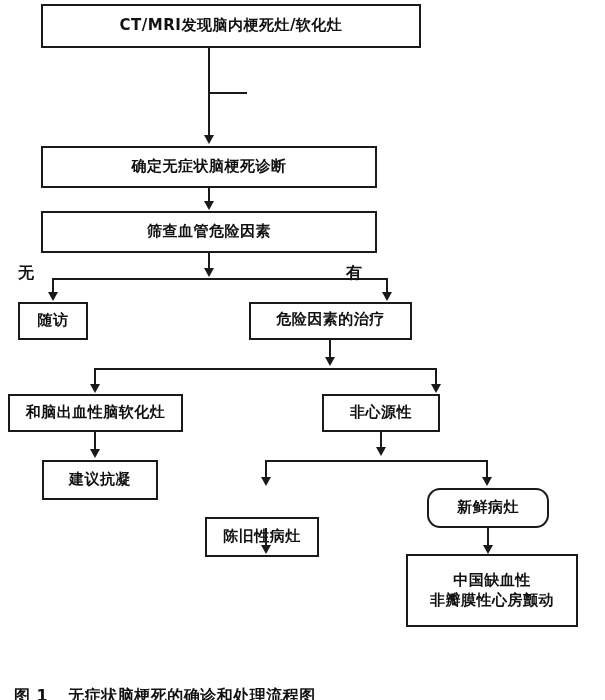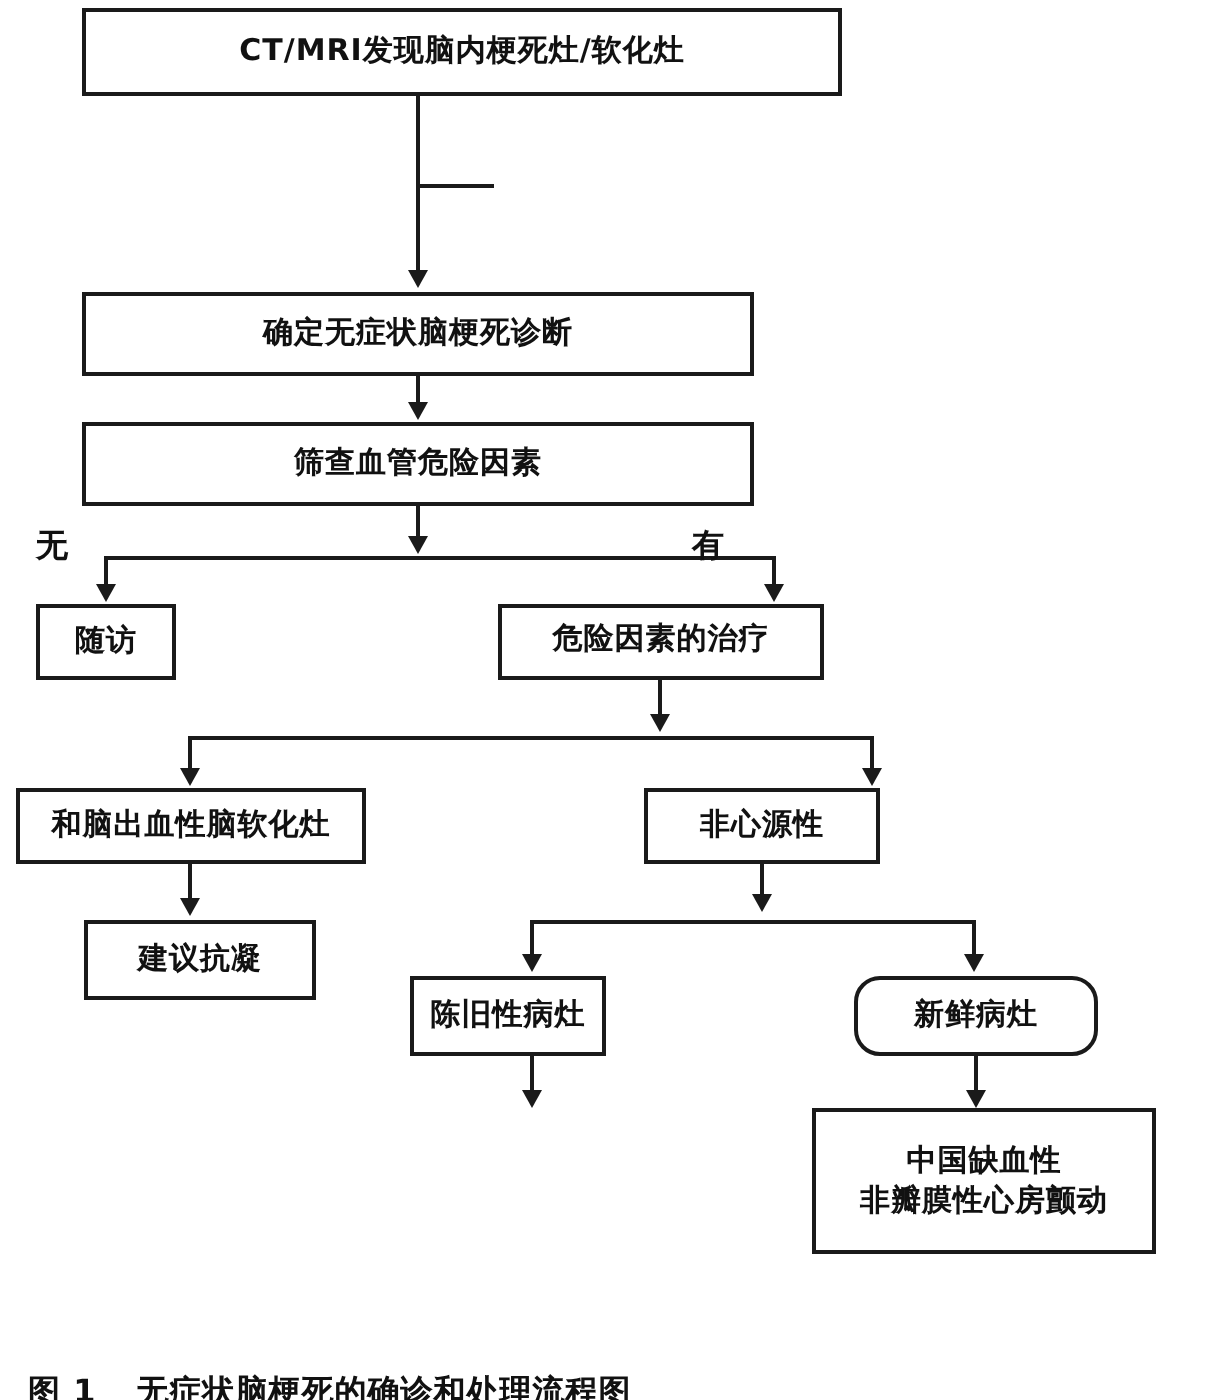--- a/index.html
+++ b/index.html
@@ -144,21 +144,21 @@
   </div>
 
   <div class="conn vline" style="left:380px; top:432px; width:2px; height:16px;"></div>
   <div class="arrow" style="left:376px; top:447px;"></div>
   <div class="conn hline" style="left:265px; top:460px; width:223px; height:2px;"></div>
   <div class="conn vline" style="left:265px; top:460px; width:2px; height:18px;"></div>
   <div class="arrow" style="left:261px; top:477px;"></div>
   <div class="conn vline" style="left:486px; top:460px; width:2px; height:18px;"></div>
   <div class="arrow" style="left:482px; top:477px;"></div>
 
-  <div class="node" style="left:205px; top:488px; width:98px; height:40px;">
+  <div class="node" style="left:205px; top:517px; width:114px; height:40px;">
     <span class="line">陈旧性病灶</span>
   </div>
 
   <div class="conn vline" style="left:265px; top:528px; width:2px; height:18px;"></div>
   <div class="arrow" style="left:261px; top:545px;"></div>
 
   <div class="node" style="left:427px; top:488px; width:122px; height:40px;border-radius:13px;">
     <span class="line">新鲜病灶</span>
   </div>
 

